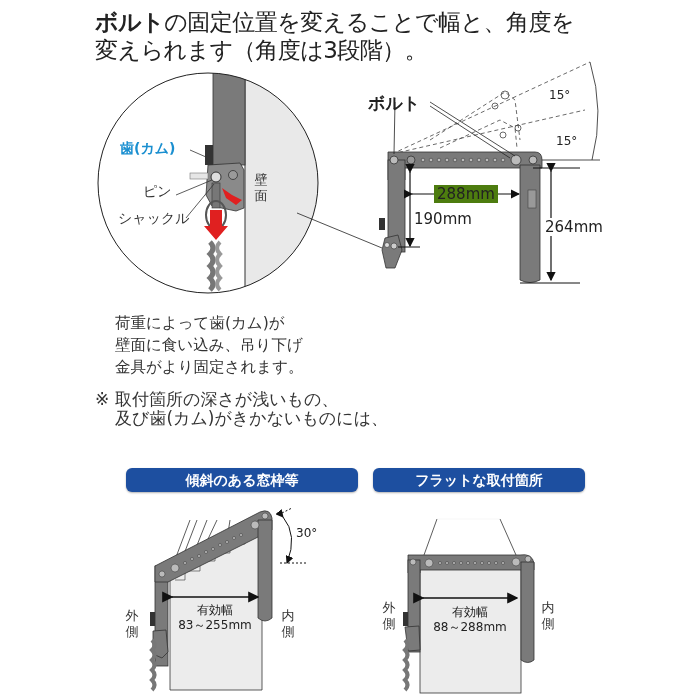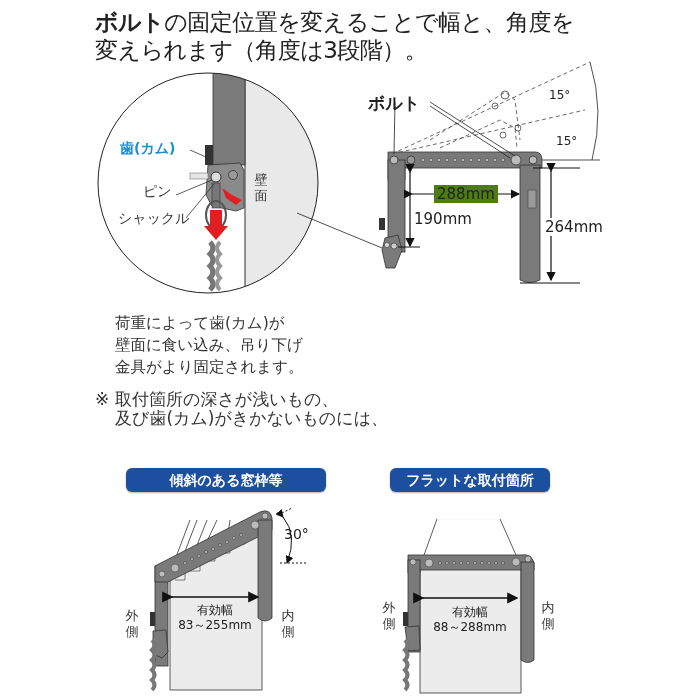--- a/index.html
+++ b/index.html
@@ -225,24 +225,24 @@
   <div>荷重によって歯(カム)が</div>
   <div>壁面に食い込み、吊り下げ</div>
   <div>金具がより固定されます。</div>
 </div>
 
 <div class="abs note">
   <div><span class="mark">※</span><span>取付箇所の深さが浅いもの、</span></div>
   <div class="indent">及び歯(カム)がきかないものには、</div>
 </div>
 
-<div class="abs pill" style="left:126px; top:468px; width:200px;">傾斜のある窓枠等</div>
-<div class="abs pill" style="left:390px; top:468px; width:160px;">フラットな取付箇所</div>
-
-<div class="abs dimsm" style="left:284px; top:526px; font-size:14px;">30°</div>
+<div class="abs pill" style="left:126px; top:468px; width:232px;">傾斜のある窓枠等</div>
+<div class="abs pill" style="left:373px; top:468px; width:212px;">フラットな取付箇所</div>
+
+<div class="abs dimsm" style="left:296px; top:526px; font-size:12px;">30°</div>
 <div class="abs vert" style="left:124px; top:608px;">外側</div>
 <div class="abs vert" style="left:280px; top:608px;">内側</div>
 <div class="abs eff" style="left:170px; top:603px; width:90px;">
   <div>有効幅</div>
   <div>83～255mm</div>
 </div>
 
 <div class="abs vert" style="left:381px; top:600px;">外側</div>
 <div class="abs vert" style="left:540px; top:600px;">内側</div>
 <div class="abs eff" style="left:423px; top:605px; width:94px;">

